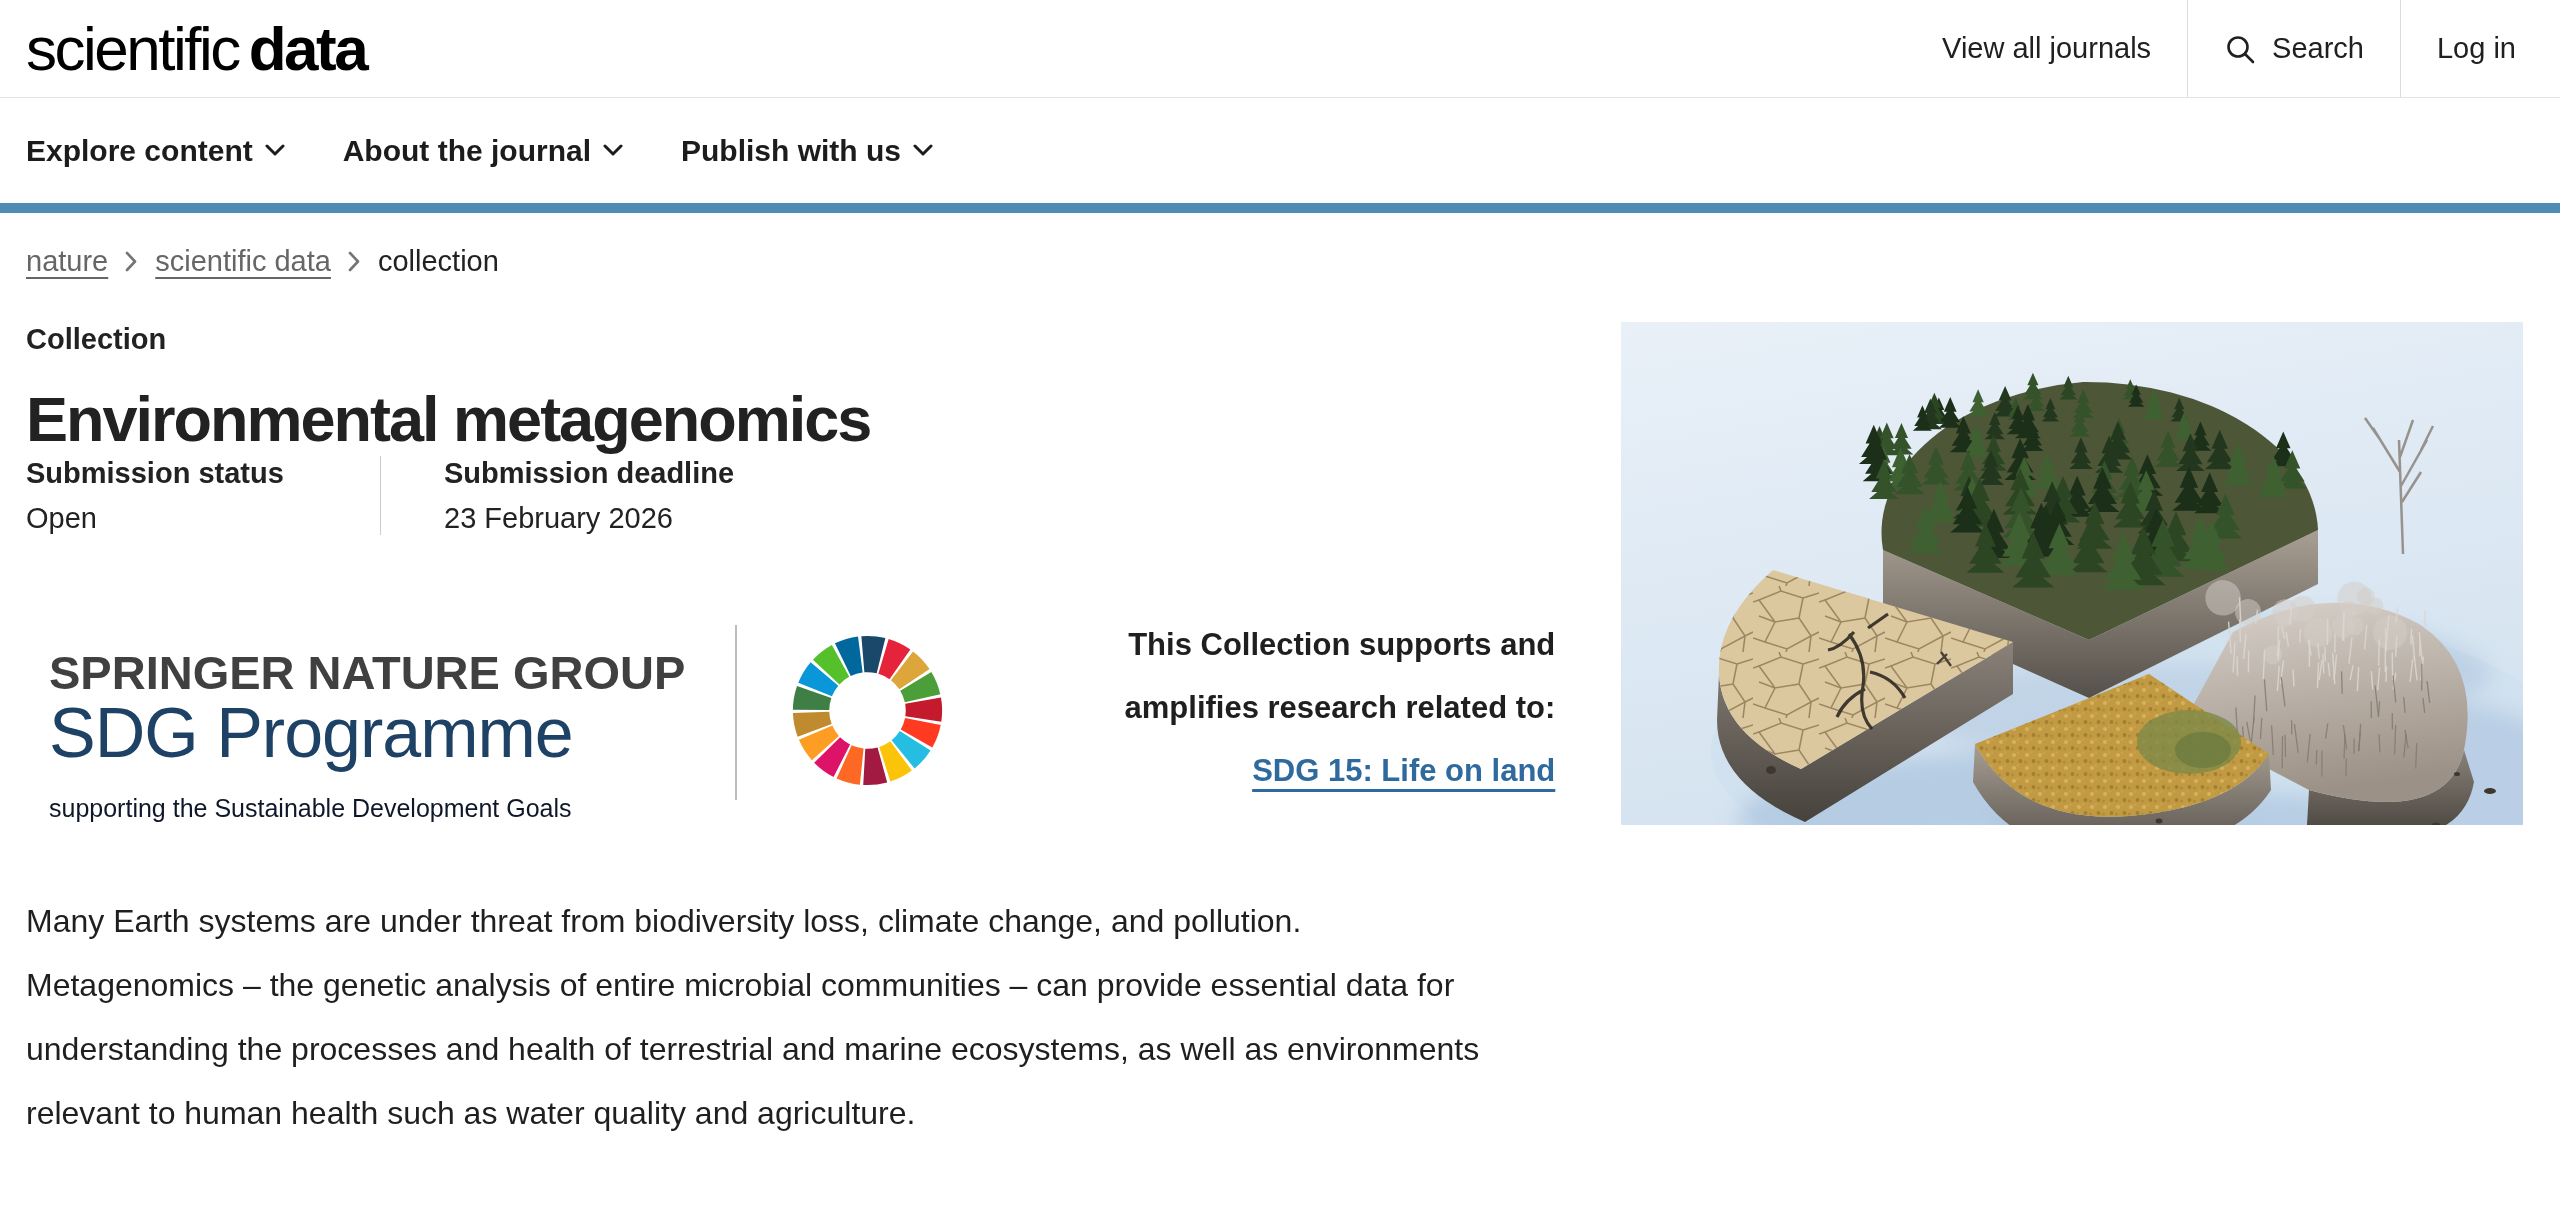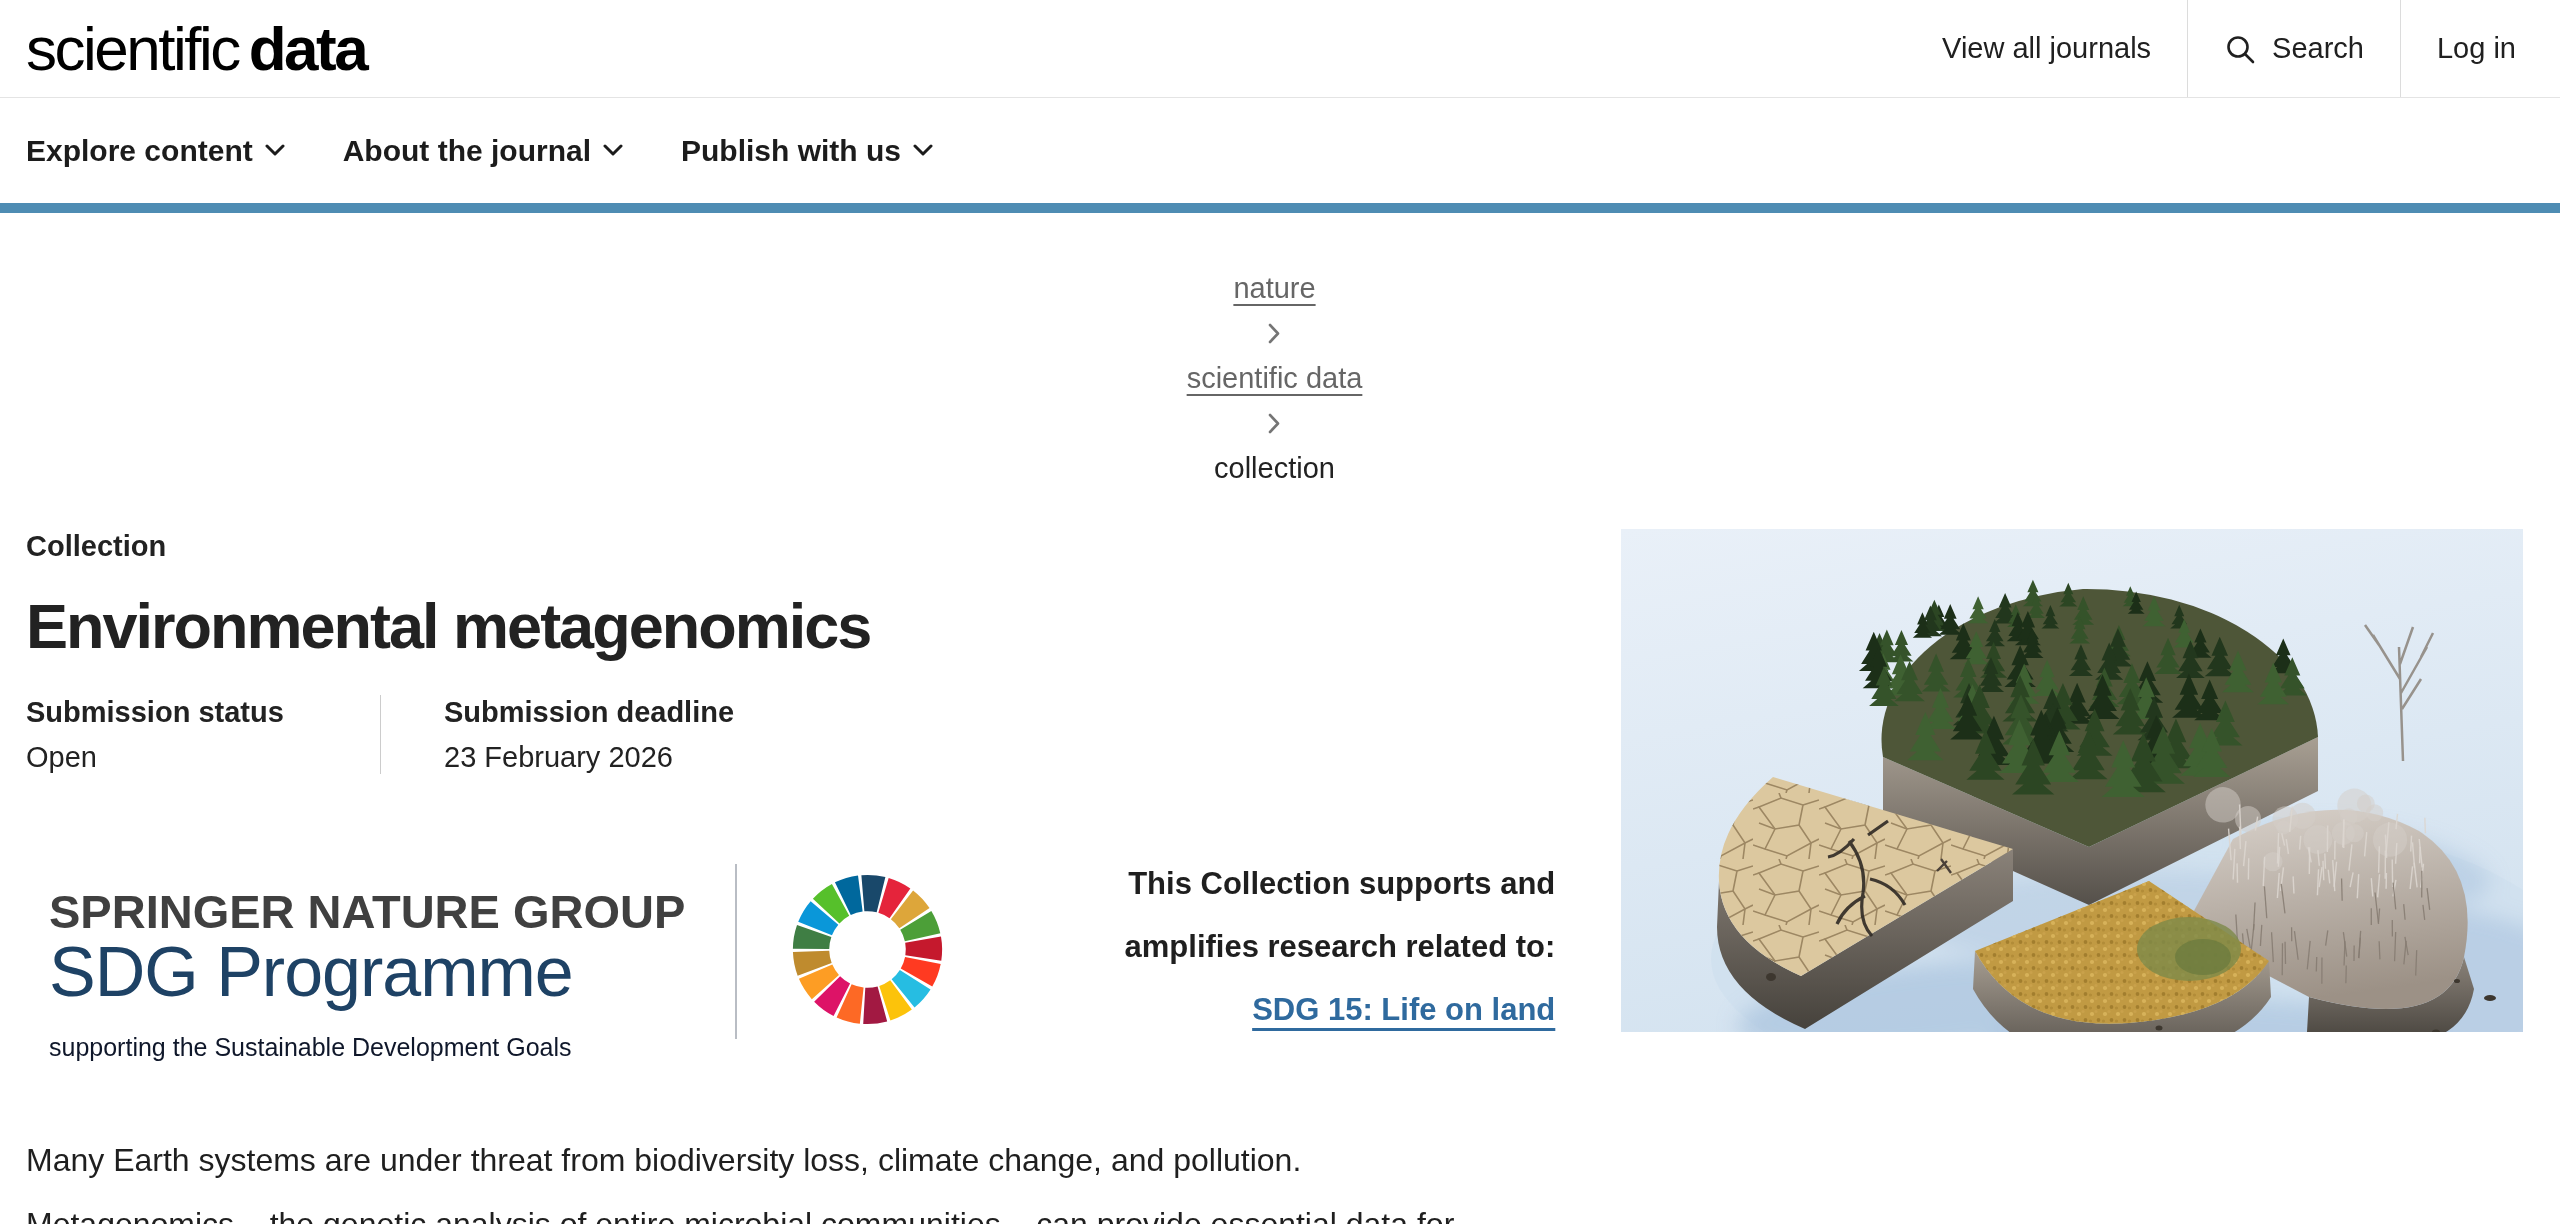--- a/index.html
+++ b/index.html
@@ -35,33 +35,33 @@
     font-size:30px; font-weight:700; color:#1c1c1c; text-decoration:none;
   }
   .nav-right { margin-left:auto; display:flex; align-items:center; }
   .nav-alerts { display:flex; align-items:center; gap:15px; font-size:30px; font-weight:700; color:#1c1c1c; text-decoration:none; }
   .nav-vdiv { width:1px; height:64px; background:#ddd; margin:0 30px 0 27px; }
   .nav-rss { font-size:30px; font-weight:700; color:#1c1c1c; text-decoration:none; }
 
   
   .main { padding:0 37px 0 26px; }
   .breadcrumb {
-    margin-top:59px; display:flex; align-items:center; gap:17px;
-    font-size:29px; color:#666;flex-direction:column;
+    margin-top:32px; display:flex; align-items:center; gap:17px;
+    font-size:29px; color:#666;
   }
   .crumb-link { color:#666; text-decoration:underline; text-underline-offset:6px; text-decoration-thickness:2px; }
   .crumb-current { color:#222; }
 
   .content-row { display:flex; align-items:flex-start; margin-top:44px; }
   .left-col { width:1530px; flex:none; }
 
   .kicker { font-size:29px; font-weight:700; line-height:34px; }
   .page-title { margin:26px 0 0; font-size:63px; font-weight:700; letter-spacing:-2px; line-height:74px; }
 
-  .submission { display:flex; margin-top:32px; }
+  .submission { display:flex; }
   .sub-col .sub-label { font-size:29px; font-weight:700; line-height:34px; }
   .sub-col .sub-value { font-size:29px; line-height:34px; margin-top:11px; }
   .sub-col.first { width:354px; }
   .sub-div { width:1px; background:#ccc; align-self:stretch; }
   .sub-col.second { padding-left:63px; }
 
   
   .banner { display:flex; align-items:flex-start; margin-top:90px; padding-left:23px; }
   .lockup { padding-top:24px; white-space:nowrap; }
   .lockup .org { font-size:47px; font-weight:700; color:#404040; line-height:47px; }

